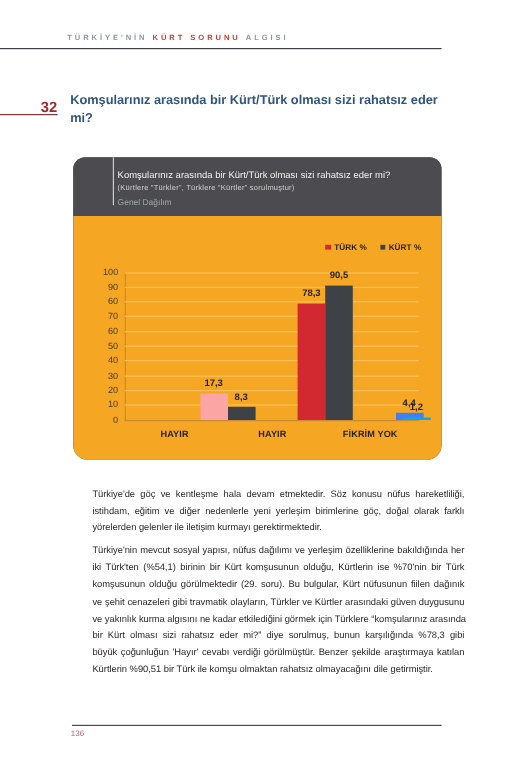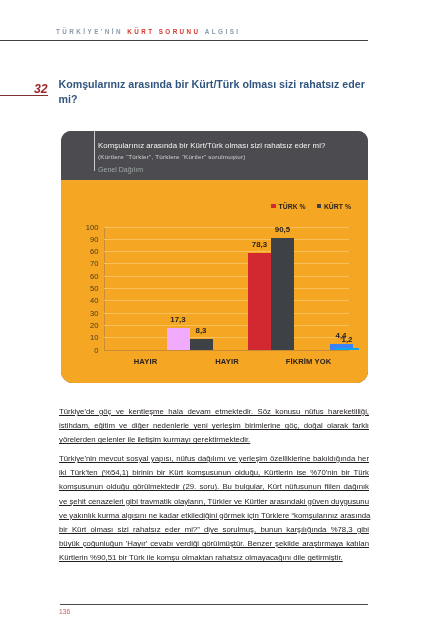--- a/index.html
+++ b/index.html
@@ -9,21 +9,21 @@
   
   .runhead{position:absolute;left:56px;top:28px;height:13px;
     text-align:left;font-size:6.3px;letter-spacing:2.45px;white-space:nowrap;}
   .runhead span{font-weight:bold;}
   .rh-a{color:#8b98aa;}
   .rh-b{color:#d2392f;}
   .rh-rule{position:absolute;left:0;top:40px;width:368px;height:1px;background:#3f3f43;}
 
   
   .qnum{position:absolute;left:34px;top:82.5px;text-align:left;
-    font-size:12.3px;font-weight:bold;color:#9e2a2b;letter-spacing:0px;line-height:12px;font-style:italic;}
+    font-size:12.3px;font-weight:bold;color:#9e2a2b;letter-spacing:0px;line-height:12px;}
   .qnum-rule{position:absolute;left:0px;top:94.5px;width:48px;height:1.2px;background:#803235;}
   .qtext{position:absolute;left:58.5px;top:77px;width:315px;
     font-size:10.65px;line-height:14.6px;font-weight:bold;color:#31557f;}
 
   
   .card{position:absolute;left:61px;top:130.5px;width:307px;height:252.5px;
     border-radius:10px 10px 12px 12px;overflow:hidden;background:#4c4c50;}
   .card-body{position:absolute;left:0;top:49.5px;width:307px;bottom:0;background:#f5a623;}
   .card-head{position:absolute;left:0;top:0;width:307px;height:49.5px;background:#4c4c50;}
   .card-head .vrule{position:absolute;left:33px;top:0px;width:1.1px;height:40px;background:#cbcbcd;}
@@ -47,22 +47,22 @@
 
   .bars{position:absolute;left:0;top:0;width:245px;height:123px;}
   .grp{position:absolute;bottom:0;height:123px;}
   .bar{position:absolute;bottom:0;width:23px;margin-left:44px;}
   .bval{position:absolute;bottom:100%;left:50%;transform:translateX(-50%);
     margin-bottom:4px;font-size:7.9px;font-weight:bold;color:#231f20;white-space:nowrap;}
   .xlab{position:absolute;top:130px;left:50%;transform:translateX(-50%);
     font-size:7.6px;font-weight:bold;color:#231f20;white-space:nowrap;letter-spacing:.1px;}
 
   
-  .para{position:absolute;left:59px;width:310px;font-size:7.8px;
-    color:#231f20;text-decoration:underline;}
+  .para{position:absolute;left:77px;width:310px;font-size:7.8px;
+    color:#231f20;}
   .pline{height:14.2px;line-height:14.2px;text-align:justify;text-align-last:justify;
     white-space:nowrap;letter-spacing:-0.02px;overflow:visible;}
   .pline.last{text-align:left;text-align-last:left;}
   #p1{top:405px;}
   #p2{top:452px;}
 
   
   .foot-rule{position:absolute;left:59.5px;top:603.5px;width:308.5px;height:1.1px;background:#4a4a4e;}
   .pageno{position:absolute;left:59px;top:608px;font-size:6.6px;color:#c4625a;letter-spacing:.1px;}
 </style>
@@ -123,21 +123,21 @@
           <div class="ylab" style="top: 86.1px;">30</div>
           <div class="grid-line" style="top: 98.4px;"></div>
           <div class="ylab" style="top: 98.4px;">20</div>
           <div class="grid-line" style="top: 110.7px;"></div>
           <div class="ylab" style="top: 110.7px;">10</div>
           <div class="ylab" style="top: 123px;">0</div>
           <div class="zero-line"></div>
         </div>
       <div class="bars">
           <div class="grp" style="left: 18.5px; width: 46px;">
-            <div class="bar" style="left: 0px; height: 21.28px; background: #f0abfc;">
+            <div class="bar" style="left: 0px; height: 21.28px; background: #fca5a5;">
               <div class="bval">17,3</div>
             </div>
             <div class="bar" style="left: 23px; height: 10.21px; background: rgb(62, 66, 70);">
               <div class="bval">8,3</div>
             </div>
             <div class="xlab">HAYIR</div>
           </div>
           <div class="grp" style="left: 100px; width: 46px;">
             <div class="bar" style="left: 0px; height: 96.31px; background: rgb(210, 40, 47);">
               <div class="bval">78,3</div>

